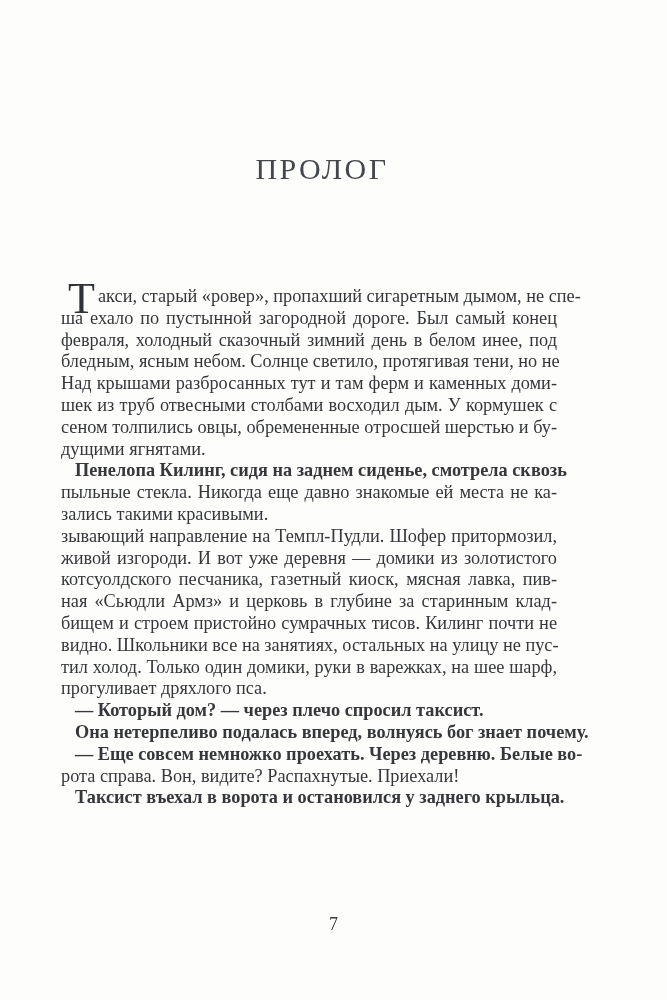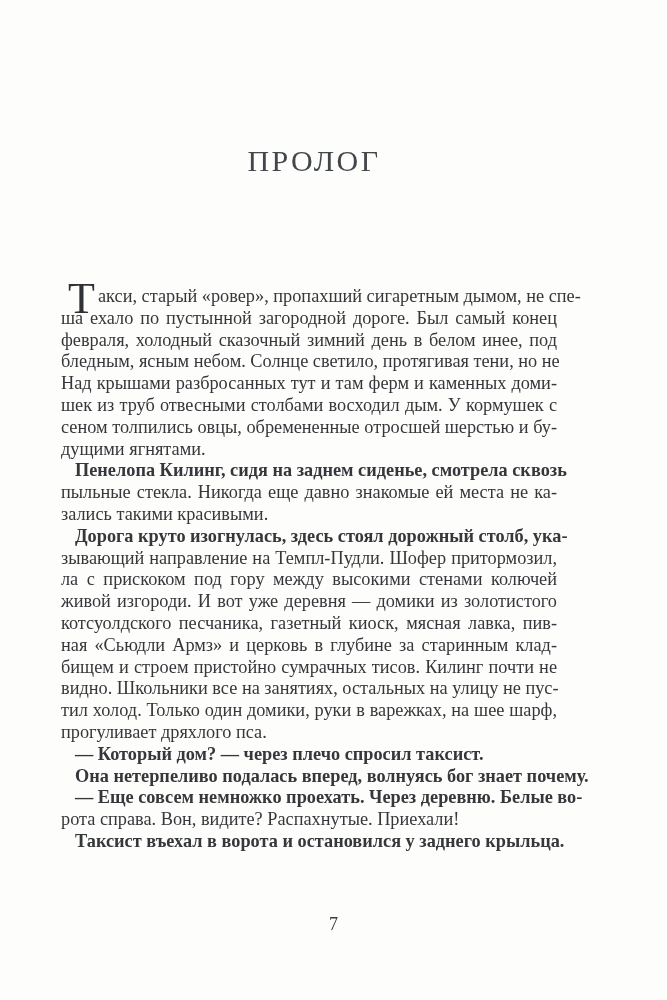--- a/index.html
+++ b/index.html
@@ -12,21 +12,21 @@
     overflow: hidden;
     font-family: "Liberation Serif", "DejaVu Serif", serif;
     color: #35373a;
   }
 
   .chapter-title {
     position: absolute;
     top: 136px;
     left: 0;
     width: 612px;
-    margin: 8px;
+    margin: 16px;
     text-align: center;
     font-size: 30px;
     font-weight: normal;
     letter-spacing: 2.5px;
     color: #43474c;
   }
 
   .page-body {
     position: absolute;
     top: 286px;
@@ -86,23 +86,21 @@
       <div class="line end">дущими ягнятами.</div>
     </div>
 
     <div class="para">
       <div class="line ind">Пенелопа Килинг, сидя на заднем сиденье, смотрела сквозь</div>
       <div class="line">пыльные стекла. Никогда еще давно знакомые ей места не ка-</div>
       <div class="line end">зались такими красивыми.</div>
     </div>
 
     <div class="para">
-      <div class="line ind">Дорога круто изогнулась, здесь стоял дорожный столб, ука-</div>
       <div class="line">зывающий направление на Темпл-Пудли. Шофер притормозил,</div>
-      <div class="line">ла с прискоком под гору между высокими стенами колючей</div>
       <div class="line">живой изгороди. И вот уже деревня — домики из золотистого</div>
       <div class="line">котсуолдского песчаника, газетный киоск, мясная лавка, пив-</div>
       <div class="line">ная «Сьюдли Армз» и церковь в глубине за старинным клад-</div>
       <div class="line">бищем и строем пристойно сумрачных тисов. Килинг почти не</div>
       <div class="line">видно. Школьники все на занятиях, остальных на улицу не пус-</div>
       <div class="line">тил холод. Только один домики, руки в варежках, на шее шарф,</div>
       <div class="line end">прогуливает дряхлого пса.</div>
     </div>
 
     <div class="para">

